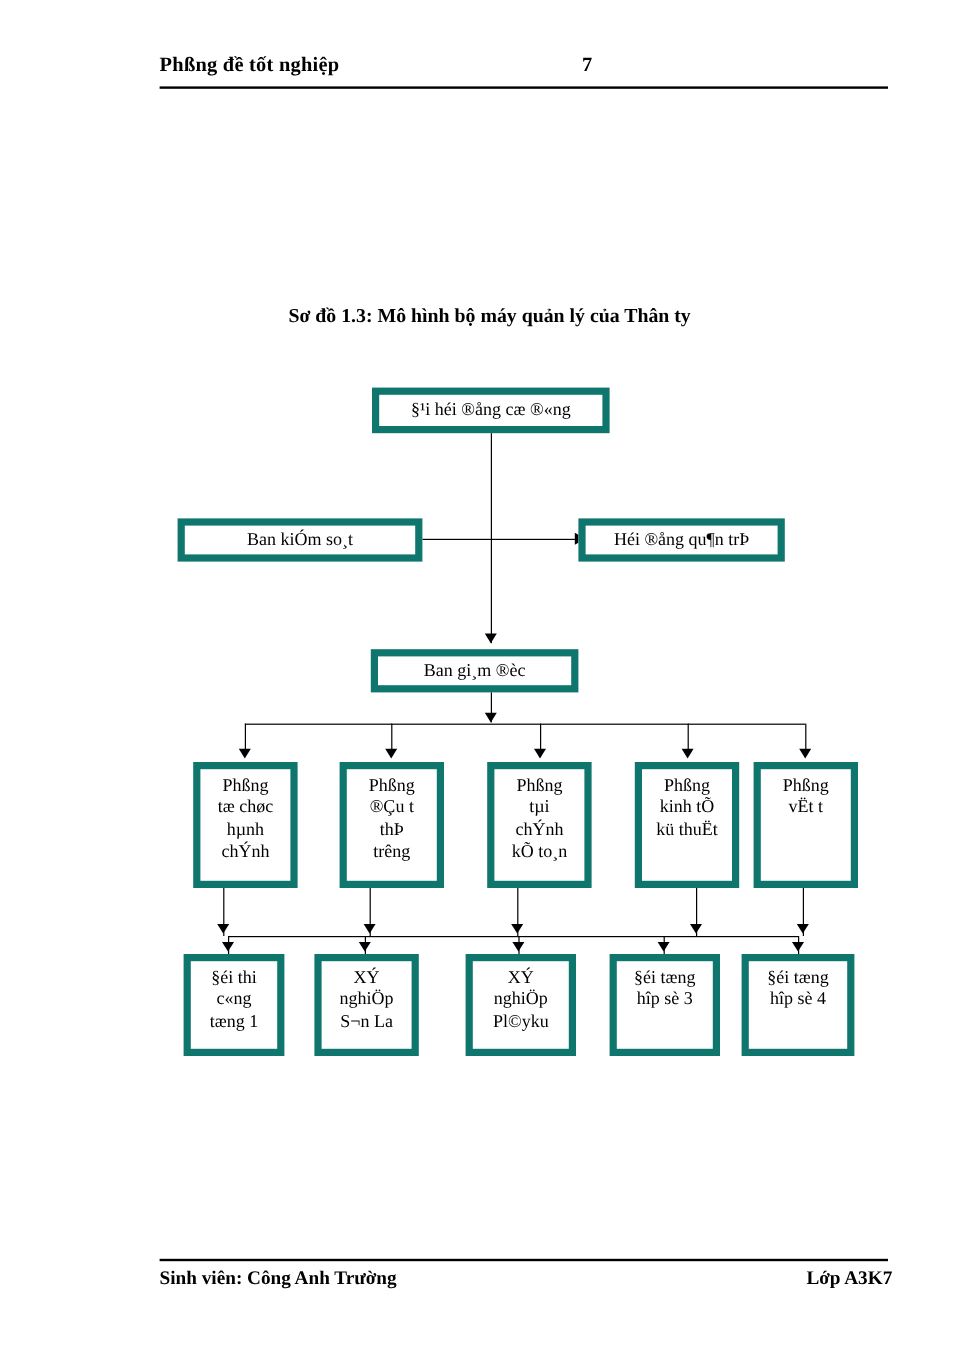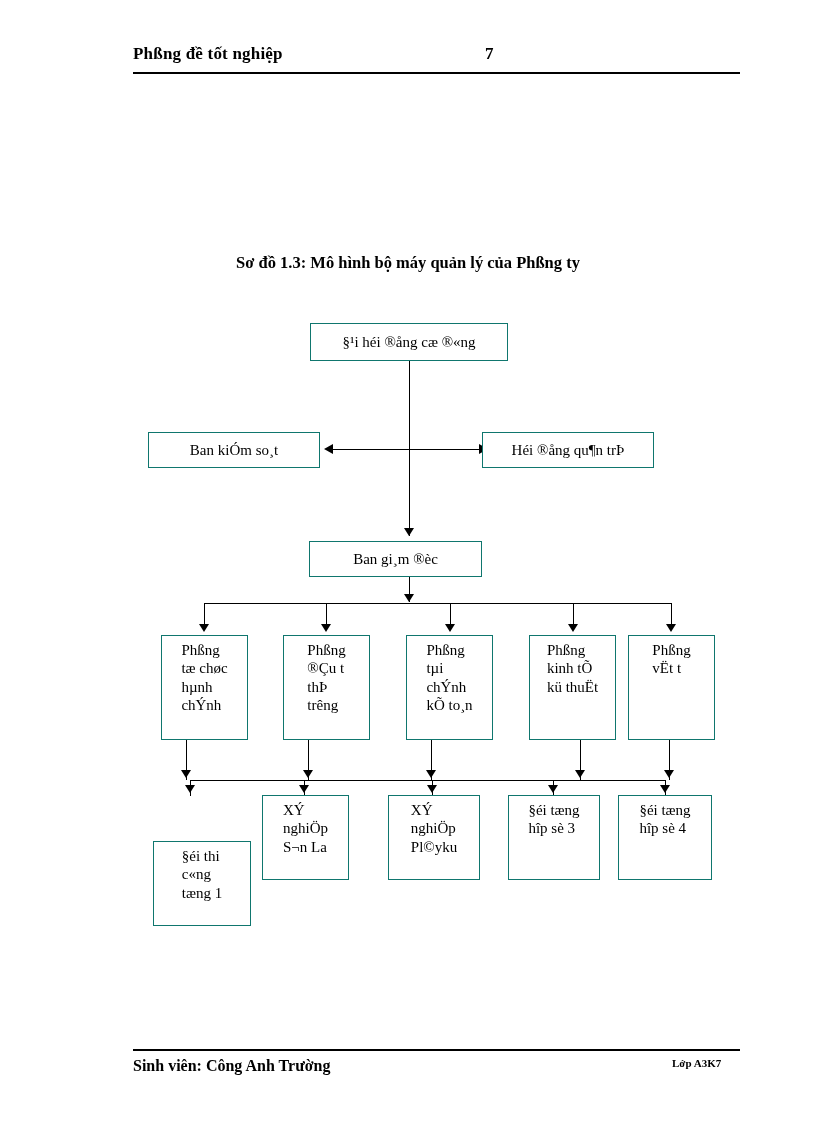--- a/index.html
+++ b/index.html
@@ -64,27 +64,27 @@
   
   .chart {
     position: absolute;
     left: 0;
     top: 0;
     width: 816px;
     height: 1123px;
   }
   .node {
     position: absolute;
-    border: 1px solid #0f766e;
+    border: 6px solid #0f766e;
     background: #ffffff;
     box-sizing: border-box;
     display: flex;
     align-items: center;
     justify-content: center;
-    text-align: left;
+    text-align: center;
     font-size: 15px;
     line-height: 1.22;
     padding: 2px 4px;
     white-space: pre-line;
   }
   .node.top-align {
     align-items: flex-start;
     padding-top: 5px;
   }
 
@@ -138,48 +138,48 @@
     left: 133px;
     top: 1057px;
     font-size: 16px;
     font-weight: bold;
     white-space: nowrap;
   }
   .footer-class {
     position: absolute;
     left: 672px;
     top: 1057px;
-    font-size: 11px;
+    font-size: 16px;
     font-weight: bold;
     white-space: nowrap;
   }
 </style>
 </head>
 <body>
 
 <div class="page-header">
   <div class="header-title">Phßng đề tốt nghiệp</div>
   <div class="header-page-number">7</div>
 </div>
 <div class="header-rule"></div>
 
-<div class="figure-title">Sơ đồ 1.3: Mô hình bộ máy quản lý của Phßng ty</div>
+<div class="figure-title">Sơ đồ 1.3: Mô hình bộ máy quản lý của Thân ty</div>
 
 <div class="chart">
 
   <div class="node" style="left:310px; top:323px; width:198px; height:38px;">§¹i héi ®ång cæ ®«ng</div>
 
   <div class="vline" style="left:409px; top:361px; height:175px;"></div>
   <div class="arrow-down" style="left:404px; top:528px;"></div>
 
   <div class="hline" style="left:330px; top:449px; width:158px;"></div>
   <div class="arrow-left" style="left:324px; top:444px;"></div>
   <div class="arrow-right" style="left:479px; top:444px;"></div>
 
-  <div class="node" style="left:148px; top:432px; width:172px; height:36px;">Ban kiÓm so¸t</div>
+  <div class="node" style="left:148px; top:432px; width:204px; height:36px;">Ban kiÓm so¸t</div>
 
   <div class="node" style="left:482px; top:432px; width:172px; height:36px;">Héi ®ång qu¶n trÞ</div>
 
   <div class="node" style="left:309px; top:541px; width:173px; height:36px;">Ban gi¸m ®èc</div>
 
   <div class="vline" style="left:409px; top:577px; height:25px;"></div>
   <div class="arrow-down" style="left:404px; top:594px;"></div>
   <div class="hline" style="left:204px; top:603px; width:467px;"></div>
 
   <div class="vline" style="left:204px; top:603px; height:24px;"></div>
@@ -244,21 +244,21 @@
 
   <div class="vline" style="left:432px; top:780px; height:16px;"></div>
   <div class="arrow-down" style="left:427px; top:785px;"></div>
 
   <div class="vline" style="left:553px; top:780px; height:16px;"></div>
   <div class="arrow-down" style="left:548px; top:785px;"></div>
 
   <div class="vline" style="left:665px; top:780px; height:16px;"></div>
   <div class="arrow-down" style="left:660px; top:785px;"></div>
 
-  <div class="node top-align" style="left:153px; top:841px; width:98px; height:85px;">§éi thi
+  <div class="node top-align" style="left:153px; top:795px; width:84px; height:85px;">§éi thi
 c«ng
 tæng 1</div>
 
   <div class="node top-align" style="left:262px; top:795px; width:87px; height:85px;">XÝ
 nghiÖp
 S¬n La</div>
 
   <div class="node top-align" style="left:388px; top:795px; width:92px; height:85px;">XÝ
 nghiÖp
 Pl©yku</div>

